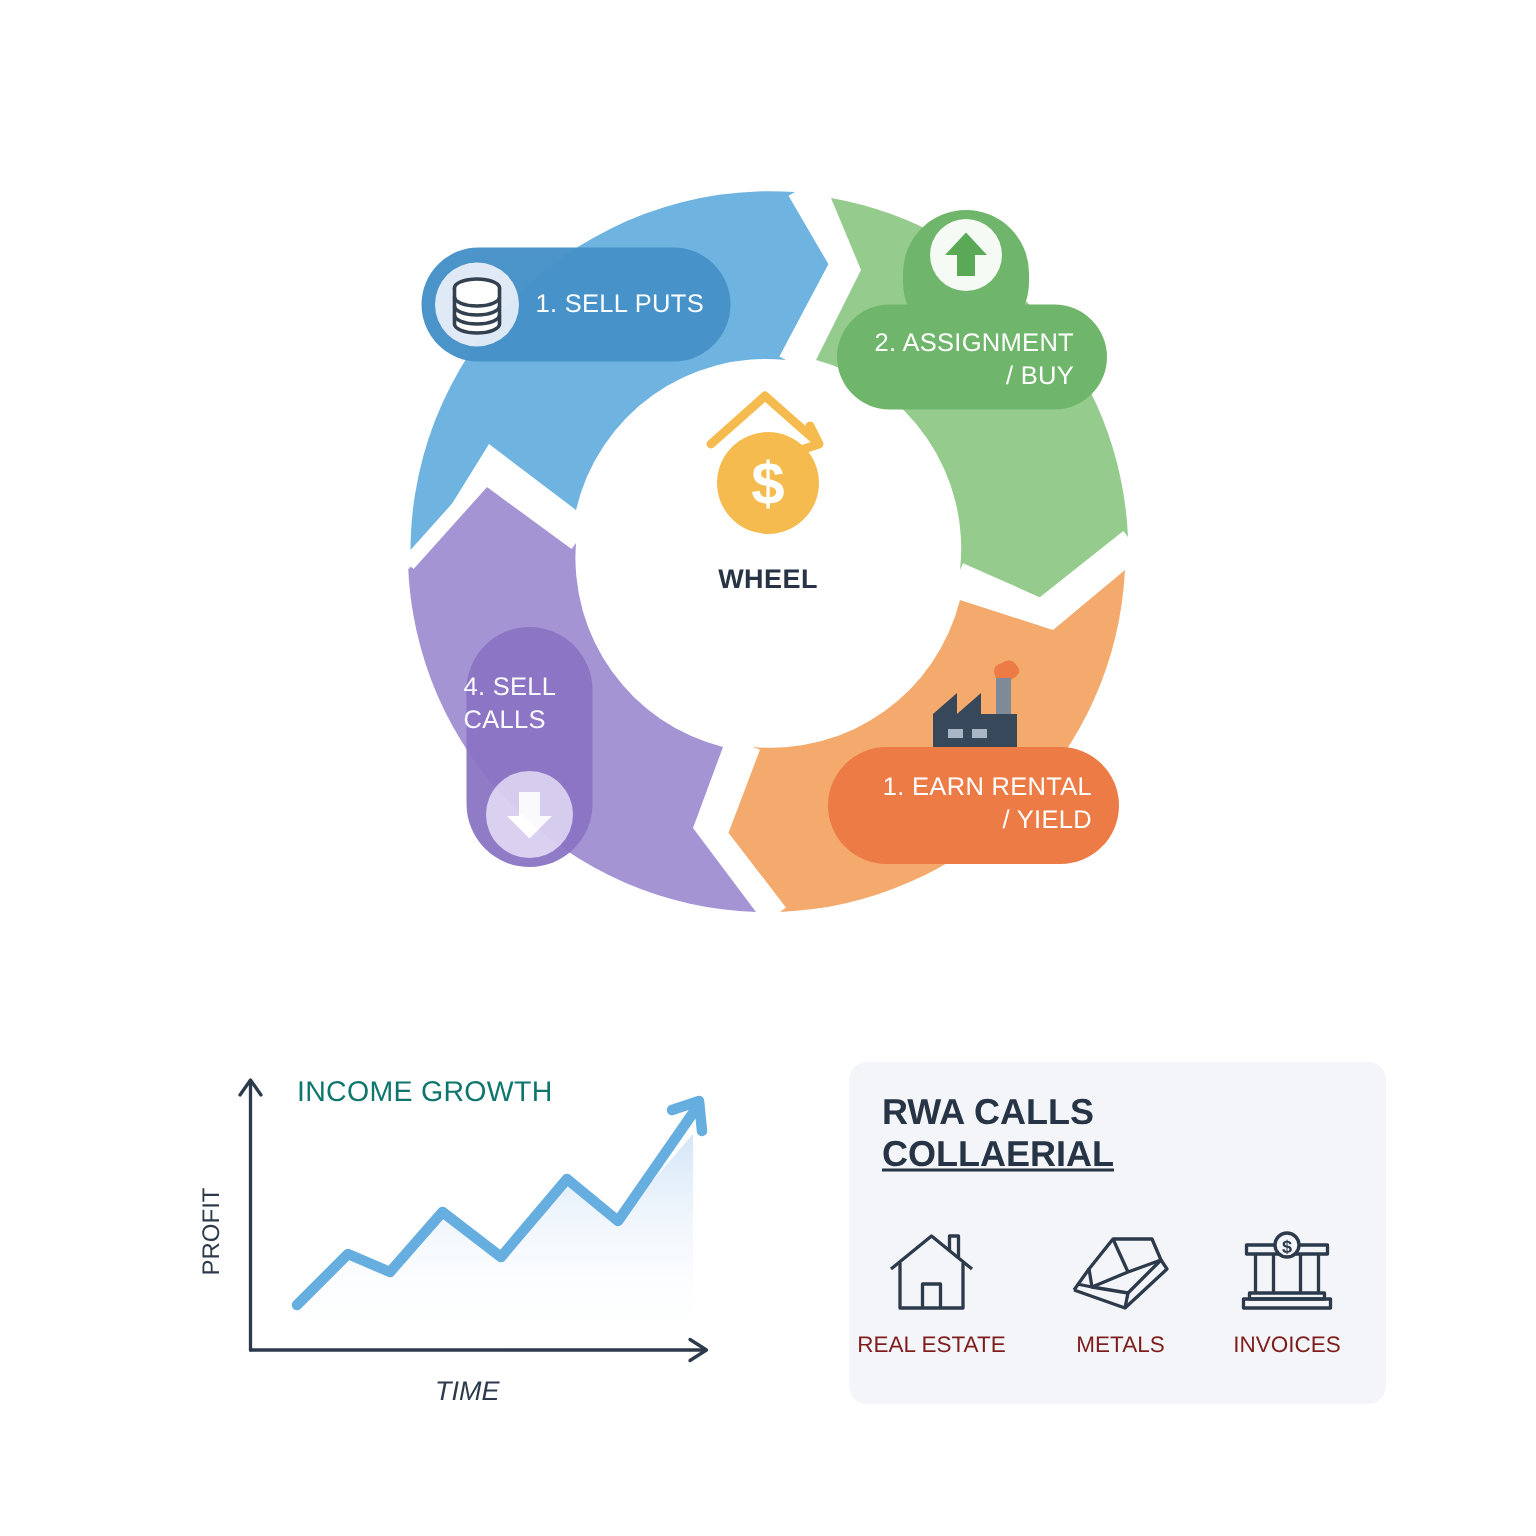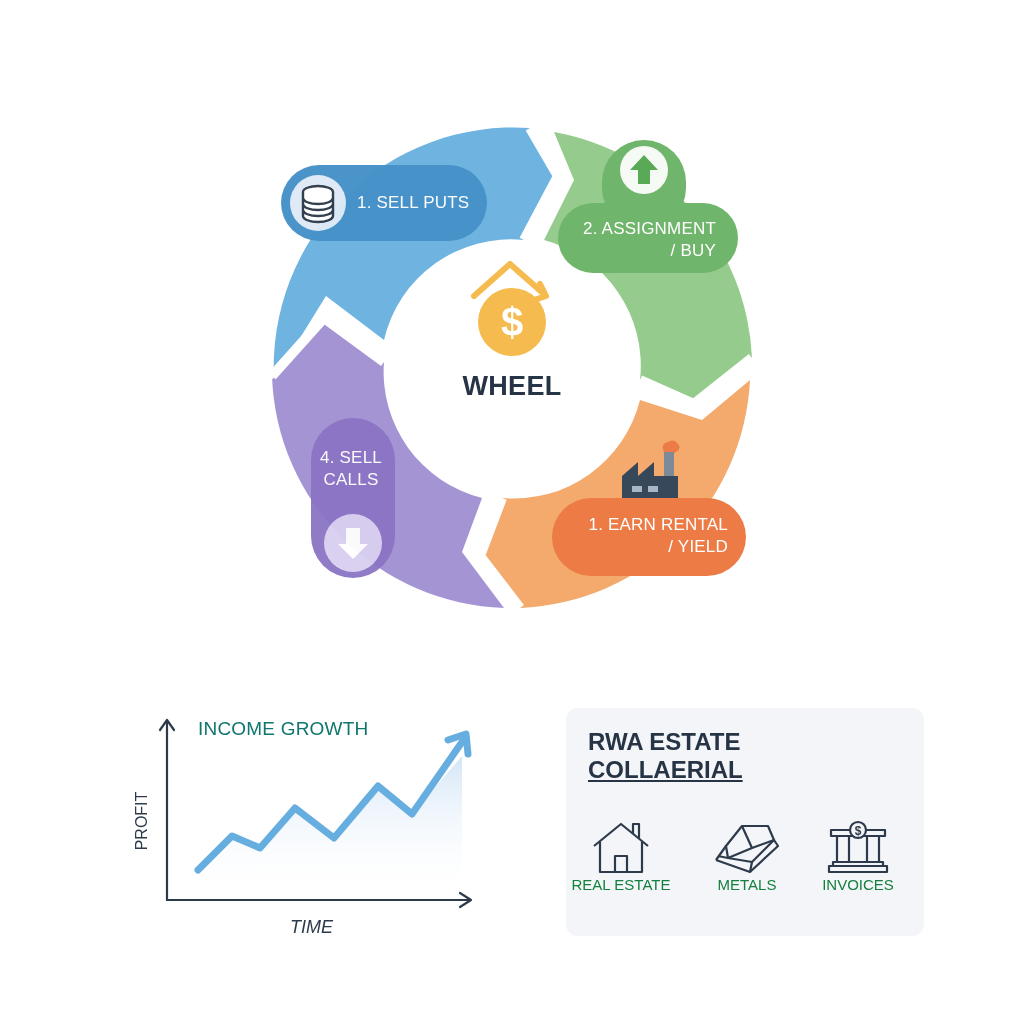--- a/index.html
+++ b/index.html
@@ -26,21 +26,21 @@
       height: 500px;
     }
     #wheel svg { position: absolute; left: 0; top: 0; }
 
     .center-title {
       position: absolute;
       left: 150px;
       width: 200px;
       text-align: center;
       font-weight: 700;
-      font-size: 27px;
+      font-size: 18px;
       line-height: 33px;
       color: #263445;
       letter-spacing: 0.3px;
     }
     .center-title.l1 { top: 252px; }
     .center-title.l2 { top: 285px; }
 
     .pill {
       position: absolute;
       color: #ffffff;
@@ -109,21 +109,21 @@
     .pill-4 {
       left: 49px; top: 300px;
       width: 84px; height: 160px;
       border-radius: 42px;
       background: #8a74c4;
       opacity: 0.95;
     }
     .pill-4 .lbl {
       position: absolute;
       left: -2px; width: 84px; top: 29px;
-      text-align: center;
+      text-align: left;
       white-space: nowrap;
     }
     .pill-4 .icon-circle {
       position: absolute;
       left: 13px; top: 96px;
       width: 58px; height: 58px;
       border-radius: 50%;
       background: #d9cff0;
     }
 
@@ -184,23 +184,23 @@
     .rwa-title.l1 { top: 18px; }
     .rwa-title.l2 { top: 46px; text-decoration: underline; }
     .asset {
       position: absolute;
       top: 112px;
       width: 110px;
       text-align: center;
     }
     .asset svg { display: block; margin: 0 auto; }
     .asset .asset-label {
-      margin-top: 0;
+      margin-top: 12px;
       font-size: 15px;
-      color: #15803d;
+      color: #7f1d1d;
       white-space: nowrap;
     }
   </style>
 </head>
 <body>
 
 <div id="wheel">
   <svg width="500" height="500" viewBox="0 0 500 500">
 
     <path d="M 12 262
@@ -322,21 +322,21 @@
     <polyline points="78,170 112,136 140,148 175,108 214,138 258,86 292,114 342,42" fill="none" stroke="#67aee0" stroke-width="7" stroke-linecap="round" stroke-linejoin="round"></polyline>
 
     <path d="M 328 40 L 346 34 L 348 54" fill="none" stroke="#67aee0" stroke-width="7" stroke-linecap="round" stroke-linejoin="round"></path>
   </svg>
   <div class="chart-title">INCOME GROWTH</div>
   <div class="chart-ylabel">PROFIT</div>
   <div class="chart-xlabel">TIME</div>
 </div>
 
 <div id="rwa-card">
-  <div class="rwa-title l1">RWA ESTATE</div>
+  <div class="rwa-title l1">RWA CALLS</div>
   <div class="rwa-title l2">COLLAERIAL</div>
 
   <div class="asset" style="left:0px;">
     <svg width="62" height="56" viewBox="0 0 62 56">
       <g fill="none" stroke="#2c3a4b" stroke-width="2.2" stroke-linejoin="round">
         <path d="M 4 26 L 31 4 L 58 26"></path>
         <path d="M 43 14 L 43 4 L 49 4 L 49 18"></path>
         <path d="M 10 22 L 10 52 L 52 52 L 52 22"></path>
         <path d="M 25 52 L 25 36 L 37 36 L 37 52"></path>
       </g>

